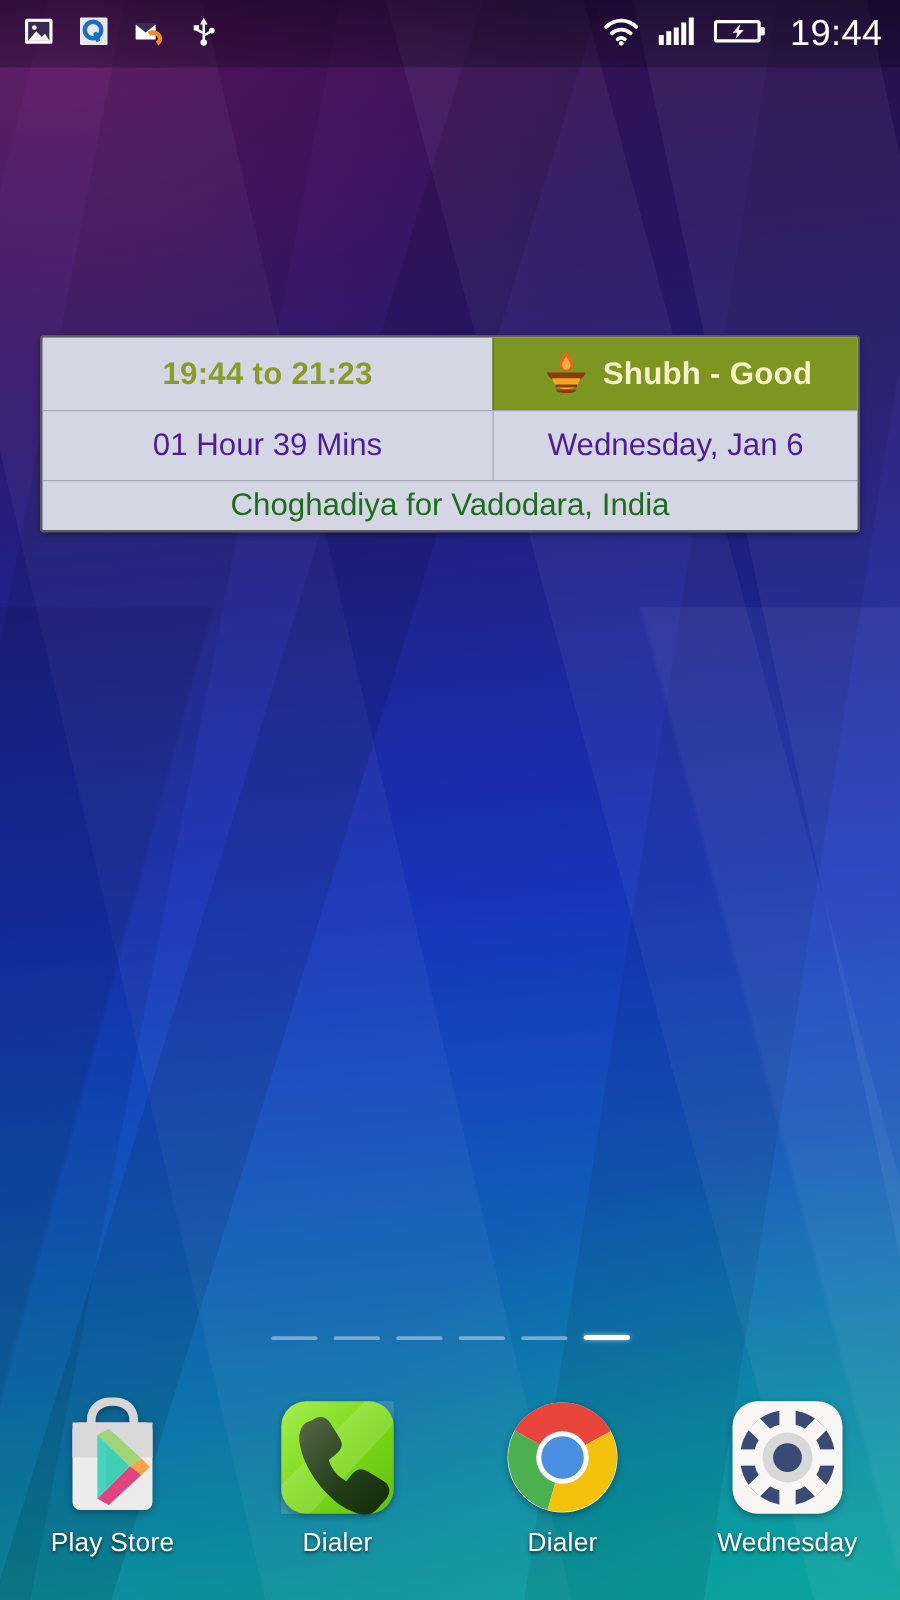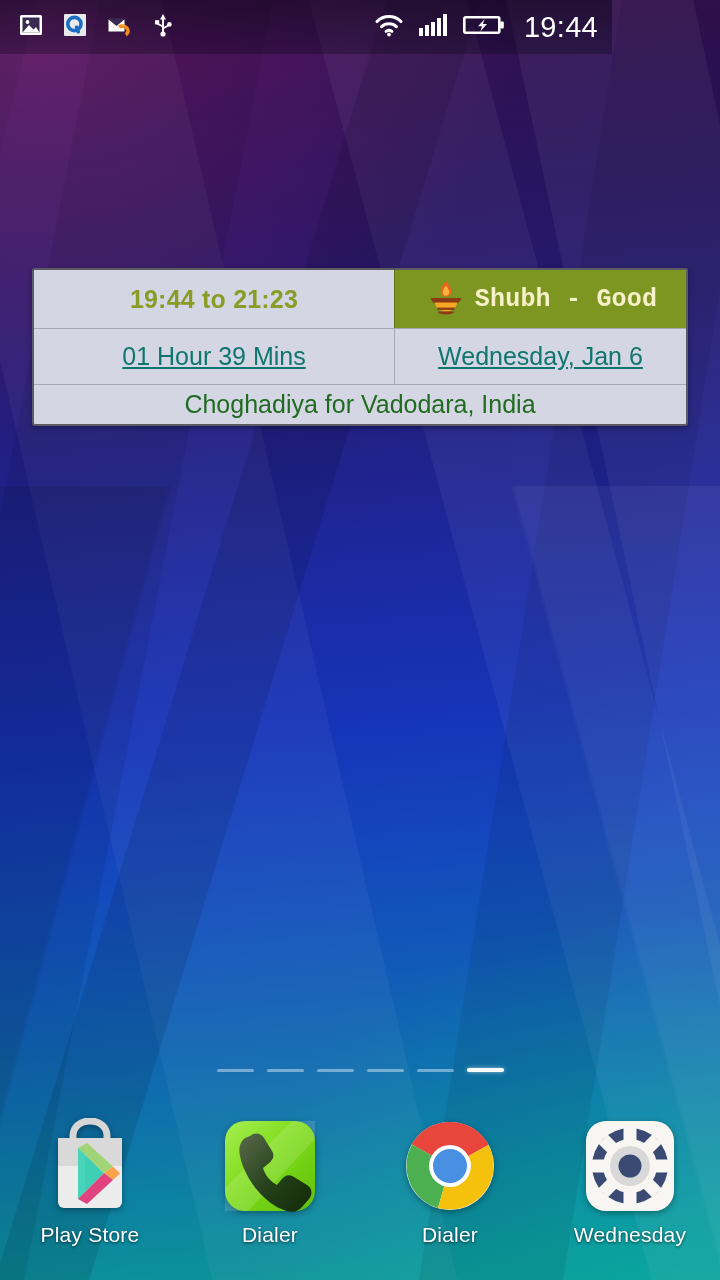--- a/index.html
+++ b/index.html
@@ -57,21 +57,21 @@
   .c7{ left:-4%;  width:12%; transform:skewX(-14deg); background:rgba(0,0,0,.06); }
   .wp-v{
     position:absolute; left:0; right:0; bottom:0; height:62%;
     background:
       linear-gradient(105deg, rgba(0,0,0,.10) 0 18%, rgba(0,0,0,0) 18.5% 100%),
       linear-gradient(255deg, rgba(255,255,255,.05) 0 22%, rgba(255,255,255,0) 22.5% 100%);
   }
 
   
   #statusbar{
-    position:absolute; left:0; top:0; width:612px; height:54px;
+    position:absolute; left:0; top:0; width:720px; height:54px;
     display:flex; align-items:center;
     padding:0 14px 0 18px;
     background:linear-gradient(180deg, rgba(8,4,24,.55), rgba(8,4,24,.30));
     z-index:40;
   }
   .sb-left{ display:flex; align-items:center; gap:18px; flex:1; }
   .sb-right{ display:flex; align-items:center; gap:13px; }
   .sb-ic{ display:block; }
   #clock{
     color:#ffffff; font-size:29px; font-weight:400;
@@ -99,27 +99,26 @@
   .w-right{ flex:1; border-left:1px solid #a6a7b5; }
   .w-full{ width:100%; }
 
   #w-time{
     color:#8b9c26; font-size:25px; font-weight:bold; letter-spacing:.2px;
   }
   #w-quality-cell{
     background:#7d9622;
     border-left:1px solid #5d7016;
     gap:7px;
-    font-family:Liberation Mono, monospace;
   }
   #w-quality{
     color:#f7f0c9; font-size:25px; font-weight:bold; letter-spacing:.2px;
   }
   #w-duration, #w-date{
-    color:#0f766e; font-size:25px; font-weight:400;text-decoration:underline;
+    color:#4c1d95; font-size:25px; font-weight:400;
   }
   #w-location{
     color:#1f6b1f; font-size:25px; font-weight:400;
   }
   .diya{ flex:0 0 auto; }
 
   
   #page-indicator{
     position:absolute; left:0; right:0; top:1068px;
     display:flex; justify-content:center; align-items:center;

